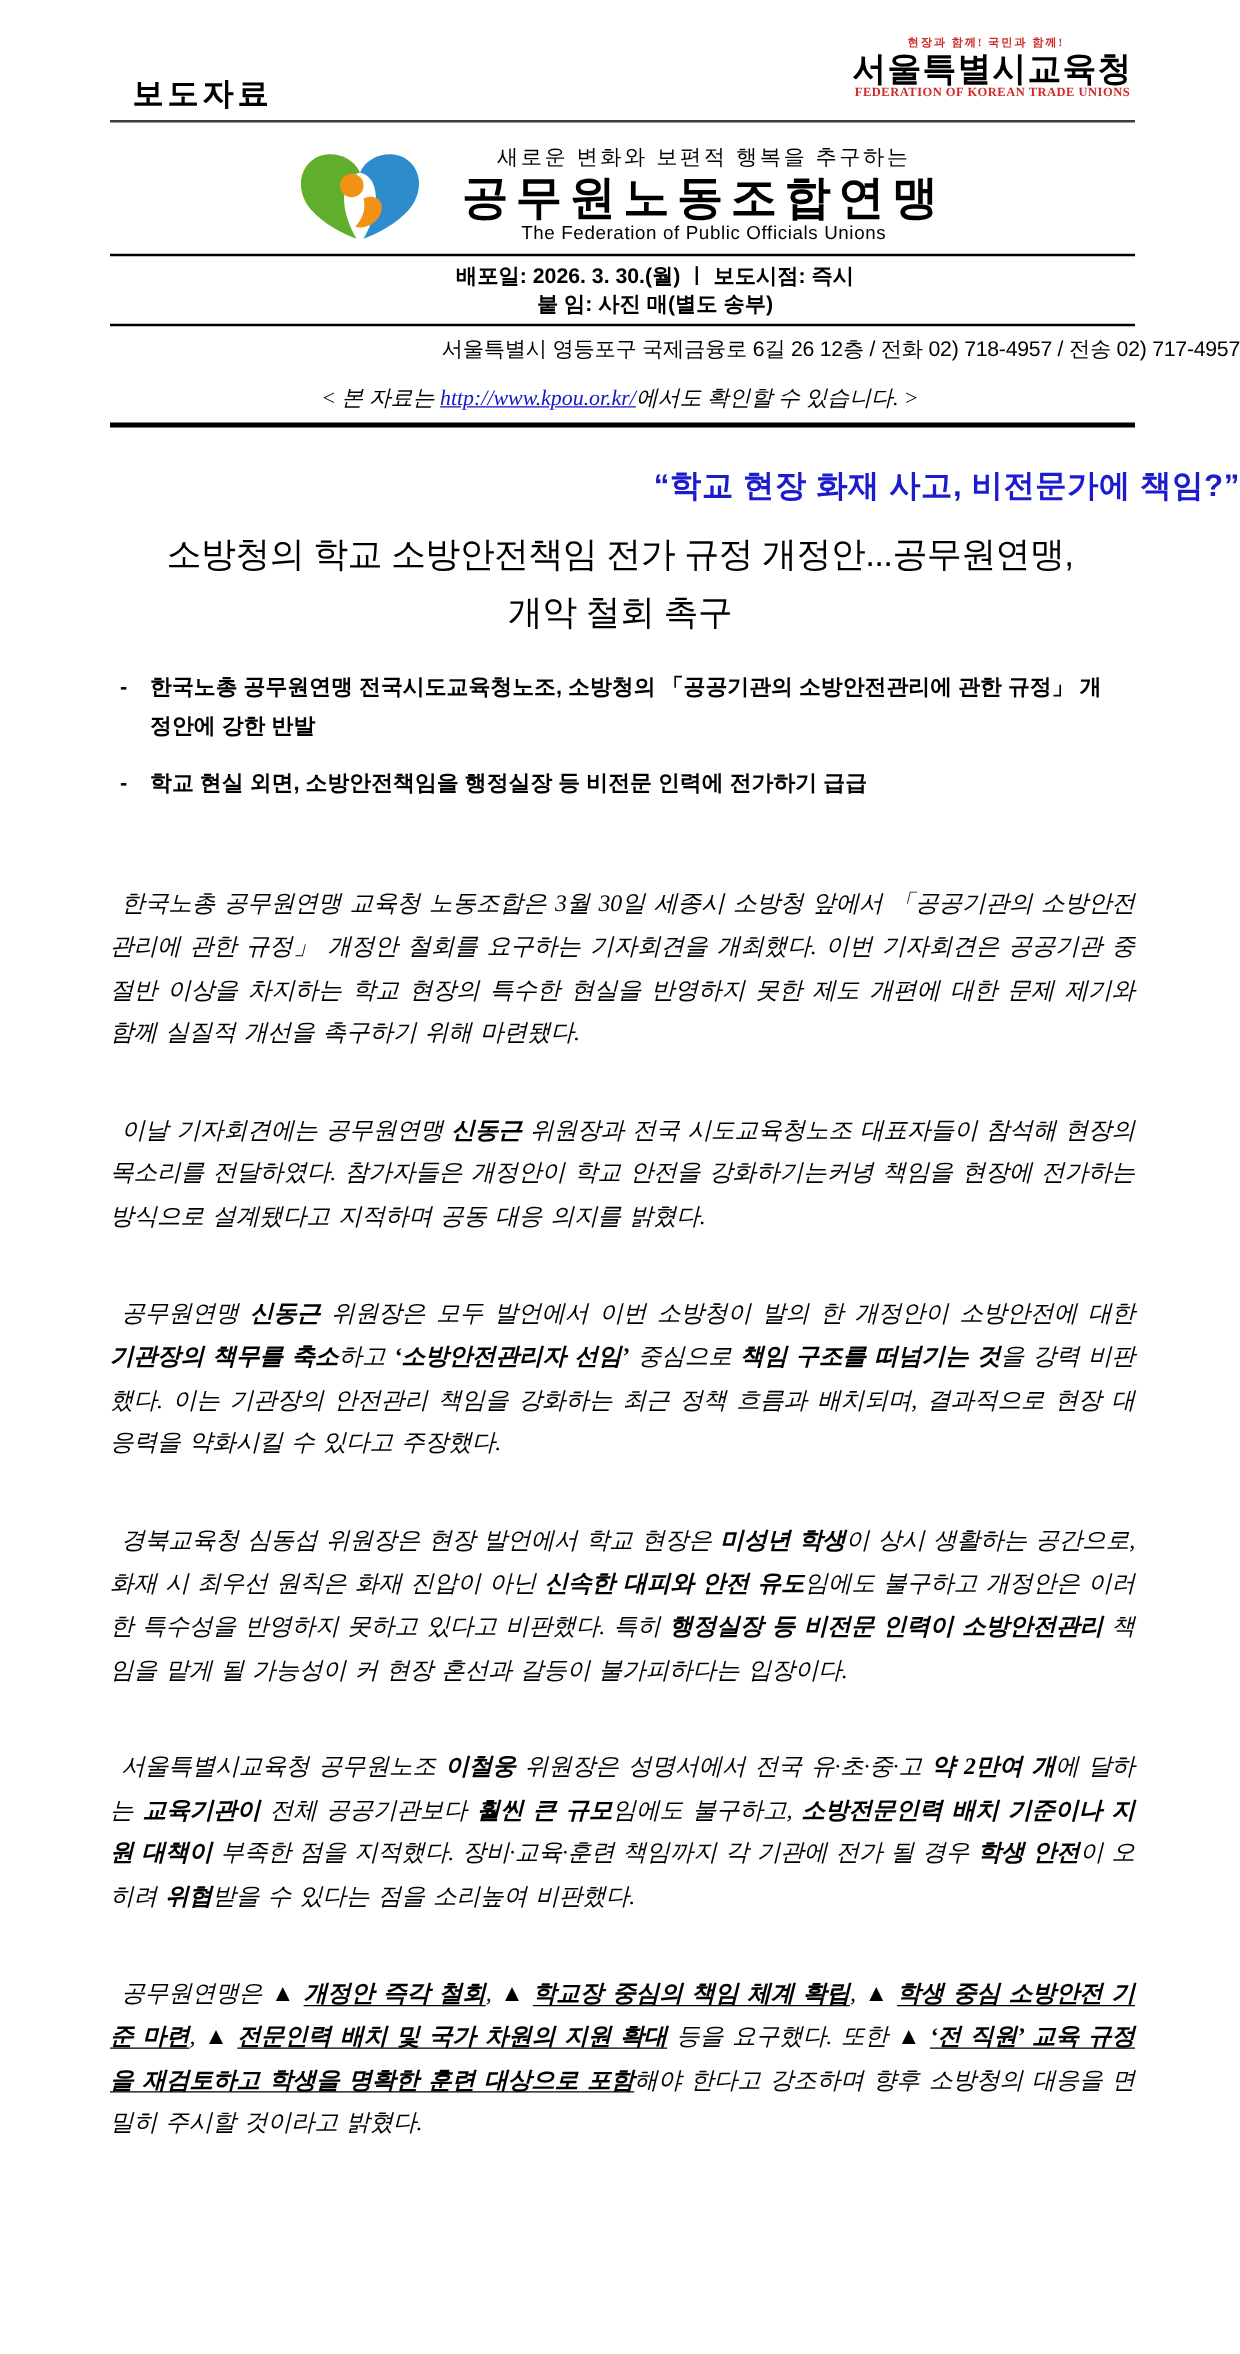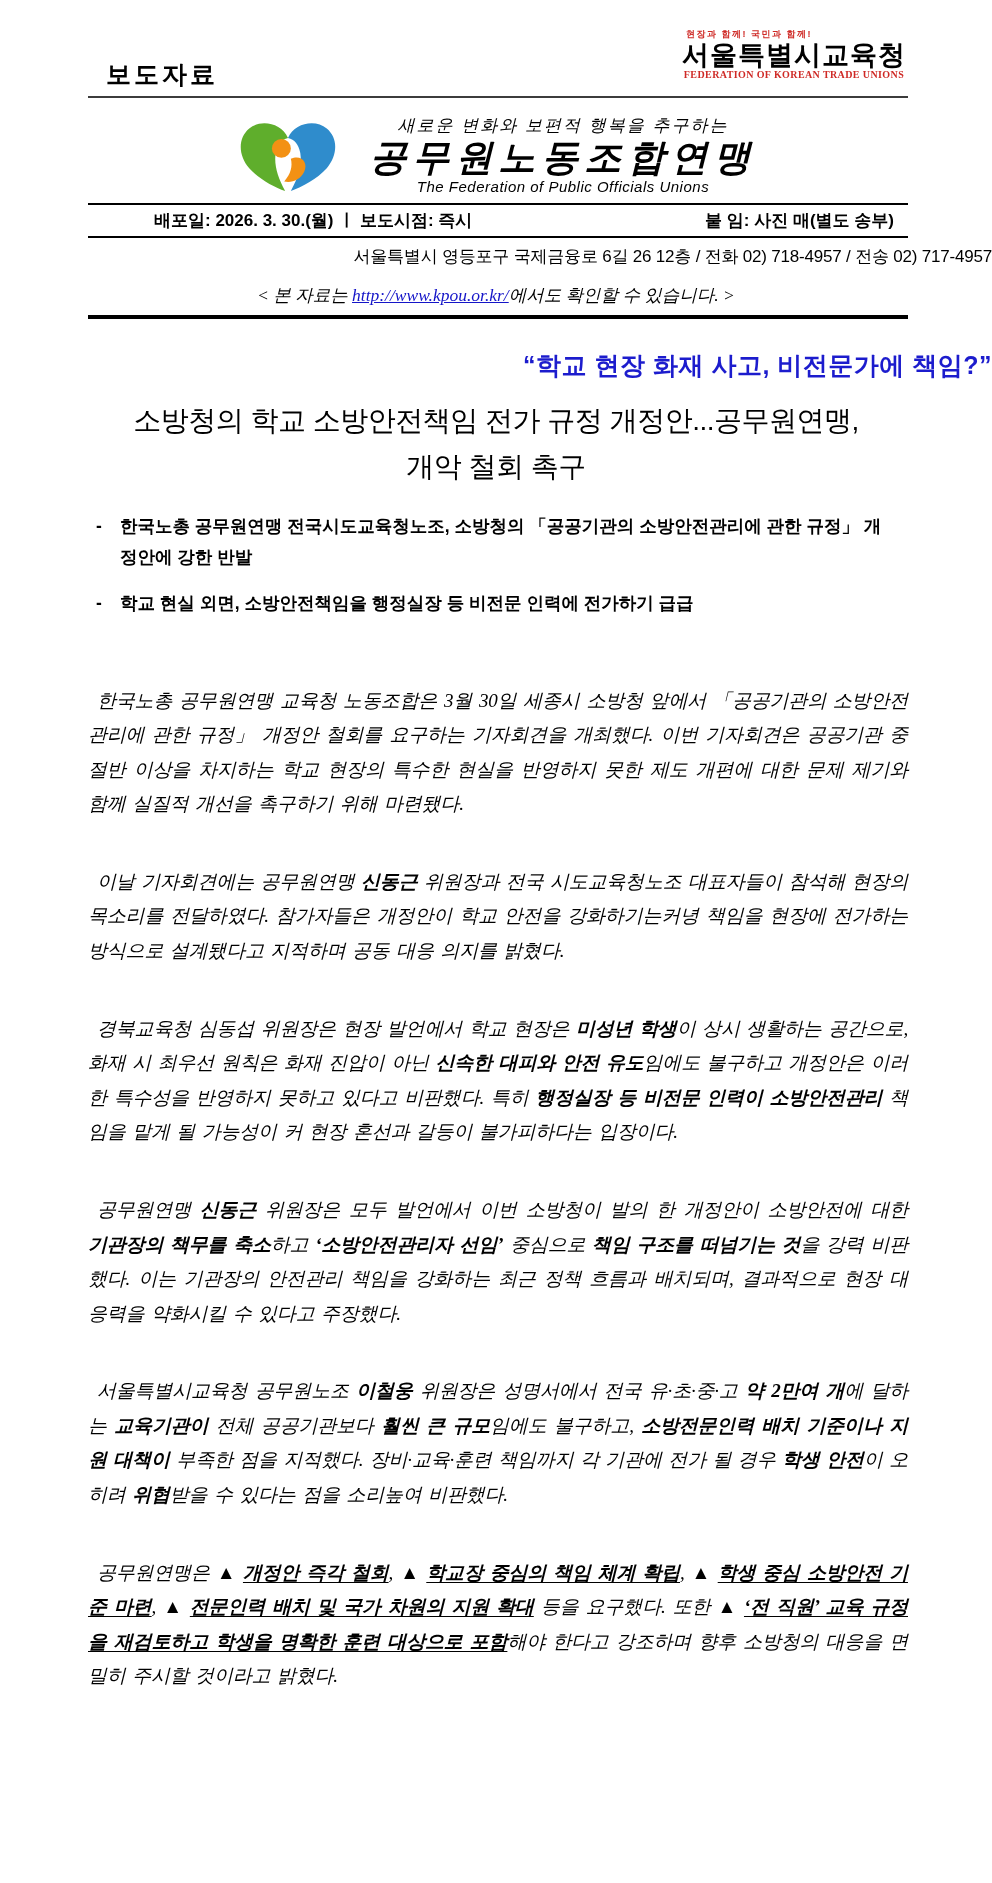--- a/index.html
+++ b/index.html
@@ -12,46 +12,46 @@
 
   
   .top-header{display:flex;justify-content:space-between;align-items:flex-start;}
   .doc-type{
     font-family:"Liberation Sans",sans-serif;font-weight:800;
     font-size:25px;letter-spacing:3px;margin-top:30px;padding-left:18px;
   }
   .kftu-block{text-align:left;padding-right:2px;}
   .kftu-slogan{
     color:var(--kftu_red,#cf2a26);font-size:9px;letter-spacing:1.5px;
-    font-family:Liberation Sans, sans-serif;font-weight:bold;padding-left:4px;
+    font-family:Liberation Serif, serif;font-weight:bold;padding-left:4px;margin-left:40px;
   }
   .kftu-name{
     font-family:"Liberation Sans",sans-serif;font-weight:800;
     font-size:27px;letter-spacing:1px;line-height:1.05;
   }
   .kftu-en{
     color:var(--kftu_red,#cf2a26);font-weight:bold;font-size:10px;
     letter-spacing:.4px;text-align:center;
   }
   .header-rule{border:none;border-top:2px solid #3c3c3c;margin:5px 84px 0 88px;}
 
   
-  .org-banner{display:flex;justify-content:center;align-items:center;gap:30px;margin-top:16px;font-style:italic;}
+  .org-banner{display:flex;justify-content:center;align-items:center;gap:30px;margin-top:16px;}
   .org-logo svg{width:104px;height:76px;display:block;}
   .org-text{text-align:center;font-family:"Liberation Sans",sans-serif;}
   .org-tagline{font-size:17px;letter-spacing:2px;}
   .org-name{font-size:37px;font-weight:800;letter-spacing:6px;line-height:1.12;}
   .org-en{font-size:15px;letter-spacing:.5px;}
 
   
   .info-bar{
     border-top:2px solid #000;border-bottom:2px solid #000;
     display:flex;justify-content:space-between;align-items:center;
     padding:4px 14px 4px 66px;margin-top:8px;
-    font-family:"Liberation Sans",sans-serif;font-weight:bold;font-size:17px;
+    font-family:"Liberation Sans",sans-serif;font-weight:bold;font-size:17px;flex-direction:column;
   }
   .contact-address{
     font-family:"Liberation Sans",sans-serif;font-size:17px;
     text-align:right;margin-top:7px;letter-spacing:-.2px;
   }
   .contact-note{
     font-style:italic;font-size:17.5px;text-align:center;margin-top:15px;
     font-family:"Liberation Serif",serif;
   }
   .contact-note .url{color:#1515c8;text-decoration:underline;cursor:pointer;}
@@ -137,19 +137,19 @@
     </div>
     <div class="subpoint">
       <span class="dash">-</span>
       <span>학교 현실 외면, 소방안전책임을 행정실장 등 비전문 인력에 전가하기 급급</span>
     </div>
   </div>
 
   <div class="body-block">
     <p class="para"><span>한국노총 공무원연맹 교육청 노동조합은 3월 30일 세종시 소방청 앞에서 「공공기관의 소방안전관리에 관한 규정」 개정안 철회를 요구하는 기자회견을 개최했다. 이번 기자회견은 공공기관 중 절반 이상을 차지하는 학교 현장의 특수한 현실을 반영하지 못한 제도 개편에 대한 문제 제기와 함께 실질적 개선을 촉구하기 위해 마련됐다.</span></p>
     <p class="para"><span>이날 기자회견에는 공무원연맹 </span><span class="b">신동근</span><span> 위원장과 전국 시도교육청노조 대표자들이 참석해 현장의 목소리를 전달하였다. 참가자들은 개정안이 학교 안전을 강화하기는커녕 책임을 현장에 전가하는 방식으로 설계됐다고 지적하며 공동 대응 의지를 밝혔다.</span></p>
+    <p class="para"><span>공무원연맹 </span><span class="b">신동근</span><span> 위원장은 모두 발언에서 이번 소방청이 발의 한 개정안이 소방안전에 대한 </span><span class="b">기관장의 책무를 축소</span><span>하고 </span><span class="b">‘소방안전관리자 선임’</span><span> 중심으로 </span><span class="b">책임 구조를 떠넘기는 것</span><span>을 강력 비판했다. 이는 기관장의 안전관리 책임을 강화하는 최근 정책 흐름과 배치되며, 결과적으로 현장 대응력을 약화시킬 수 있다고 주장했다.</span></p>
     <p class="para"><span>경북교육청 심동섭 위원장은 현장 발언에서 학교 현장은 </span><span class="b">미성년 학생</span><span>이 상시 생활하는 공간으로, 화재 시 최우선 원칙은 화재 진압이 아닌 </span><span class="b">신속한 대피와 안전 유도</span><span>임에도 불구하고 개정안은 이러한 특수성을 반영하지 못하고 있다고 비판했다. 특히 </span><span class="b">행정실장 등 비전문 인력이 소방안전관리</span><span> 책임을 맡게 될 가능성이 커 현장 혼선과 갈등이 불가피하다는 입장이다.</span></p>
-    <p class="para"><span>공무원연맹 </span><span class="b">신동근</span><span> 위원장은 모두 발언에서 이번 소방청이 발의 한 개정안이 소방안전에 대한 </span><span class="b">기관장의 책무를 축소</span><span>하고 </span><span class="b">‘소방안전관리자 선임’</span><span> 중심으로 </span><span class="b">책임 구조를 떠넘기는 것</span><span>을 강력 비판했다. 이는 기관장의 안전관리 책임을 강화하는 최근 정책 흐름과 배치되며, 결과적으로 현장 대응력을 약화시킬 수 있다고 주장했다.</span></p>
     <p class="para"><span>서울특별시교육청 공무원노조 </span><span class="b">이철웅</span><span> 위원장은 성명서에서 전국 유·초·중·고 </span><span class="b">약 2만여 개</span><span>에 달하는 </span><span class="b">교육기관이</span><span> 전체 공공기관보다 </span><span class="b">훨씬 큰 규모</span><span>임에도 불구하고, </span><span class="b">소방전문인력 배치 기준이나 지원 대책이</span><span> 부족한 점을 지적했다. 장비·교육·훈련 책임까지 각 기관에 전가 될 경우 </span><span class="b">학생 안전</span><span>이 오히려 </span><span class="b">위협</span><span>받을 수 있다는 점을 소리높여 비판했다.</span></p>
     <p class="para"><span>공무원연맹은 ▲ </span><span class="b u">개정안 즉각 철회</span><span>, ▲ </span><span class="b u">학교장 중심의 책임 체계 확립</span><span>, ▲ </span><span class="b u">학생 중심 소방안전 기준 마련</span><span>, ▲ </span><span class="b u">전문인력 배치 및 국가 차원의 지원 확대</span><span> 등을 요구했다. 또한 ▲ </span><span class="b u">‘전 직원’ 교육 규정을 재검토하고 학생을 명확한 훈련 대상으로 포함</span><span>해야 한다고 강조하며 향후 소방청의 대응을 면밀히 주시할 것이라고 밝혔다.</span></p>
   </div>
 
 </div>
 
 </body></html>

